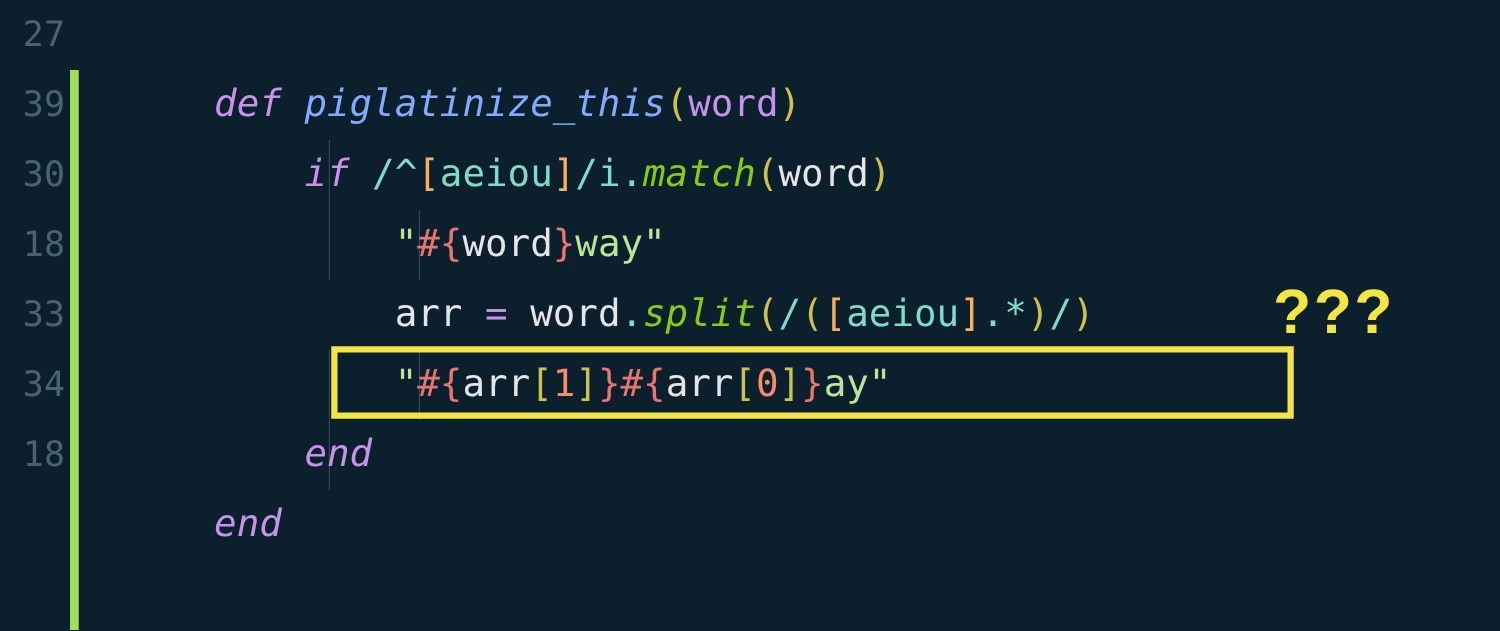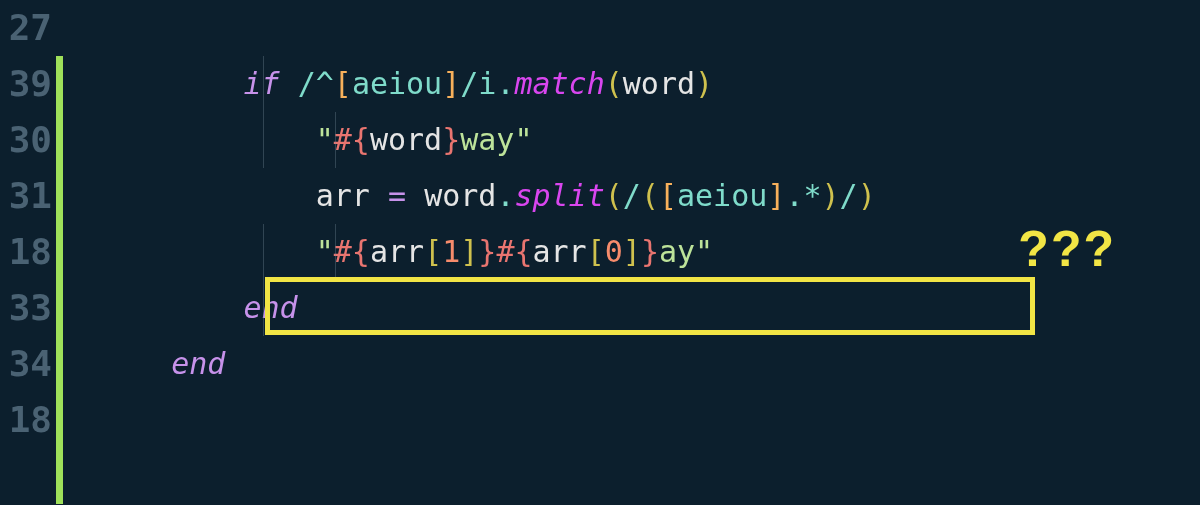--- a/index.html
+++ b/index.html
@@ -22,22 +22,21 @@
     flex: 0 0 56px;
     background: #0c1f2d;
     color: #4a6273;
     text-align: right;
     padding-right: 4px;
     user-select: none;
   }
   .gutter .ln {
     height: 56px;
     line-height: 56px;
-    font-size: 36px;
-    font-weight: bold;
+    font-size: 28px;
   }
   .change-bar {
     width: 7px;
     flex: 0 0 7px;
     background: #9fe05a;
     margin-top: 56px; 
     height: 448px;
   }
   .code {
     flex: 1;
@@ -63,21 +62,21 @@
 
   
   .kw   { color: #c792ea; font-style: italic; }      
   .fn   { color: #82aaff; font-style: italic; }       
   .pun  { color: #cfc14e; }                            
   .par  { color: #c792ea; }                            
   .var  { color: #e5e5e5; }
   .reg  { color: #7fdbca; }                            
   .rego { color: #f7b05b; }                            
   .dot  { color: #7fdbca; }
-  .meth { color: #d946ef; font-style: italic; }
+  .meth { color: #84cc16; font-style: italic; }
   .str  { color: #bde39a; }                            
   .intp { color: #e97570; }                            
   .num  { color: #f78c6c; }
   .brk  { color: #cfc14e; }
   .eq   { color: #c792ea; }
 
   .highlight-box {
     position: absolute;
     border: 5px solid #f2e545;
     height: 58px;
@@ -100,33 +99,33 @@
 </style>
 </head>
 <body>
 
 <div class="editor">
 
   <div class="gutter">
     <div class="ln">27</div>
     <div class="ln">39</div>
     <div class="ln">30</div>
-    <div class="ln">31</div>
     <div class="ln">18</div>
     <div class="ln">33</div>
     <div class="ln">34</div>
     <div class="ln">18</div>
   </div>
 
   <div class="change-bar"></div>
 
   <div class="code">
 
     <div class="line"></div>
 
+    <div class="line">    <span class="kw">def </span><span class="fn">piglatinize_this</span><span class="pun">(</span><span class="par">word</span><span class="pun">)</span></div>
 
     <div class="line">        <span class="kw">if </span><span class="reg">/^</span><span class="rego">[</span><span class="reg">aeiou</span><span class="rego">]</span><span class="reg">/i</span><span class="dot">.</span><span class="meth">match</span><span class="pun">(</span><span class="var">word</span><span class="pun">)</span><span class="indent-guide g1"></span></div>
 
     <div class="line">            <span class="str">"</span><span class="intp">#{</span><span class="var">word</span><span class="intp">}</span><span class="str">way</span><span class="str">"</span><span class="indent-guide g1"></span><span class="indent-guide g2"></span></div>
 
 
     <div class="line">            <span class="var">arr</span><span class="eq"> = </span><span class="var">word</span><span class="dot">.</span><span class="meth">split</span><span class="pun">(</span><span class="reg">/</span><span class="pun">(</span><span class="rego">[</span><span class="reg">aeiou</span><span class="rego">]</span><span class="reg">.*</span><span class="pun">)</span><span class="reg">/</span><span class="pun">)</span></div>
 
     <div class="line">            <span class="str">"</span><span class="intp">#{</span><span class="var">arr</span><span class="brk">[</span><span class="num">1</span><span class="brk">]</span><span class="intp">}</span><span class="intp">#{</span><span class="var">arr</span><span class="brk">[</span><span class="num">0</span><span class="brk">]</span><span class="intp">}</span><span class="str">ay</span><span class="str">"</span><span class="indent-guide g1"></span><span class="indent-guide g2"></span></div>
 

